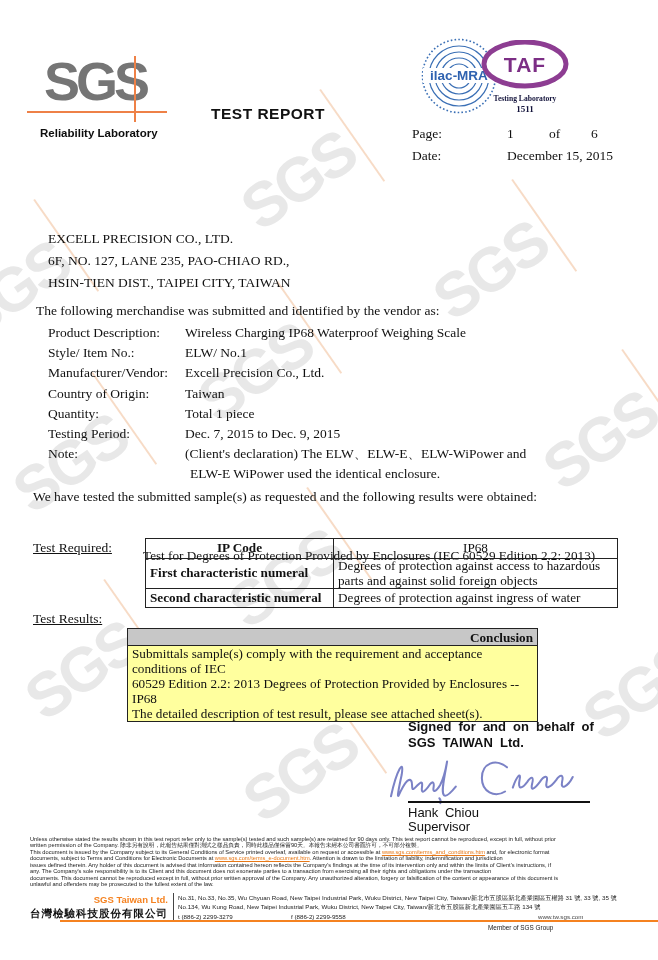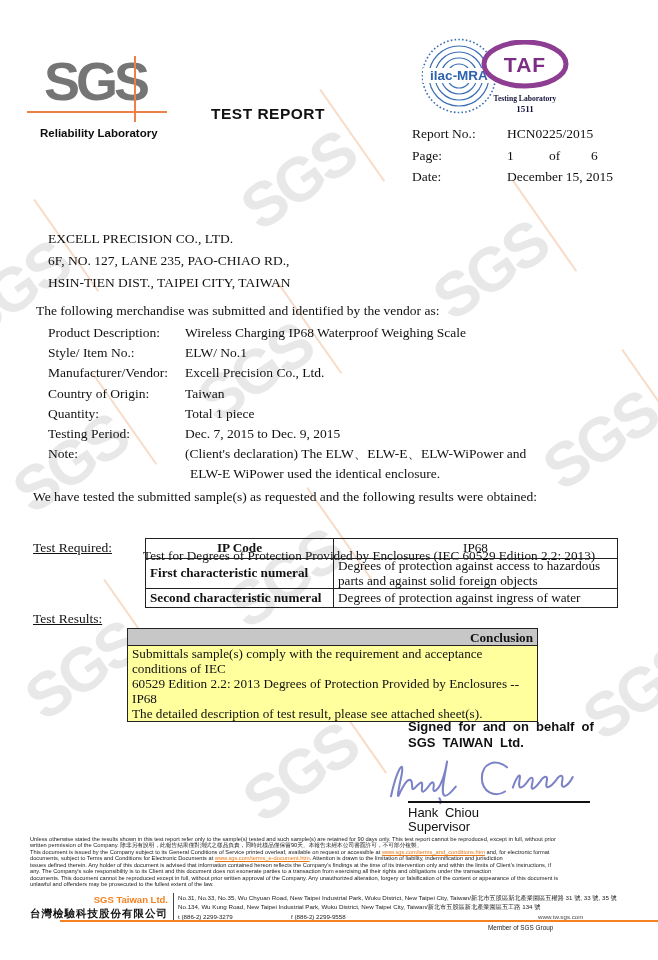--- a/index.html
+++ b/index.html
@@ -101,23 +101,20 @@
     <svg width="90" height="78" viewBox="0 0 90 78">
       <ellipse cx="45" cy="24" rx="41" ry="22" fill="#fff" stroke="#8d3d92" stroke-width="5"></ellipse>
       <text x="45" y="32" text-anchor="middle" font-family="Liberation Sans, sans-serif" font-size="21" font-weight="700" fill="#7c2e85" letter-spacing="1">TAF</text>
       <text x="45" y="61" text-anchor="middle" font-family="Liberation Serif, serif" font-size="7.6" font-weight="700" fill="#14143c">Testing Laboratory</text>
       <text x="45" y="72" text-anchor="middle" font-family="Liberation Serif, serif" font-size="9" font-weight="700" fill="#14143c">1511</text>
     </svg>
   </div>
 
   <div class="z rinfo" style="left:412px;top:123px;">
     <div>
-      <span class="lbl">Report No.:</span><span>HCN0225/2015</span>
-    </div>
-    <div>
       <span class="lbl">Page:</span><span class="pgnum">1</span><span class="pgnum">of</span><span>6</span>
     </div>
     <div>
       <span class="lbl">Date:</span><span>December 15, 2015</span>
     </div>
   </div>
 
   <div class="z serif13" style="left:48px;top:228px;">
     <div>EXCELL PRECISION CO., LTD.</div>
     <div>6F, NO. 127, LANE 235, PAO-CHIAO RD.,</div>

